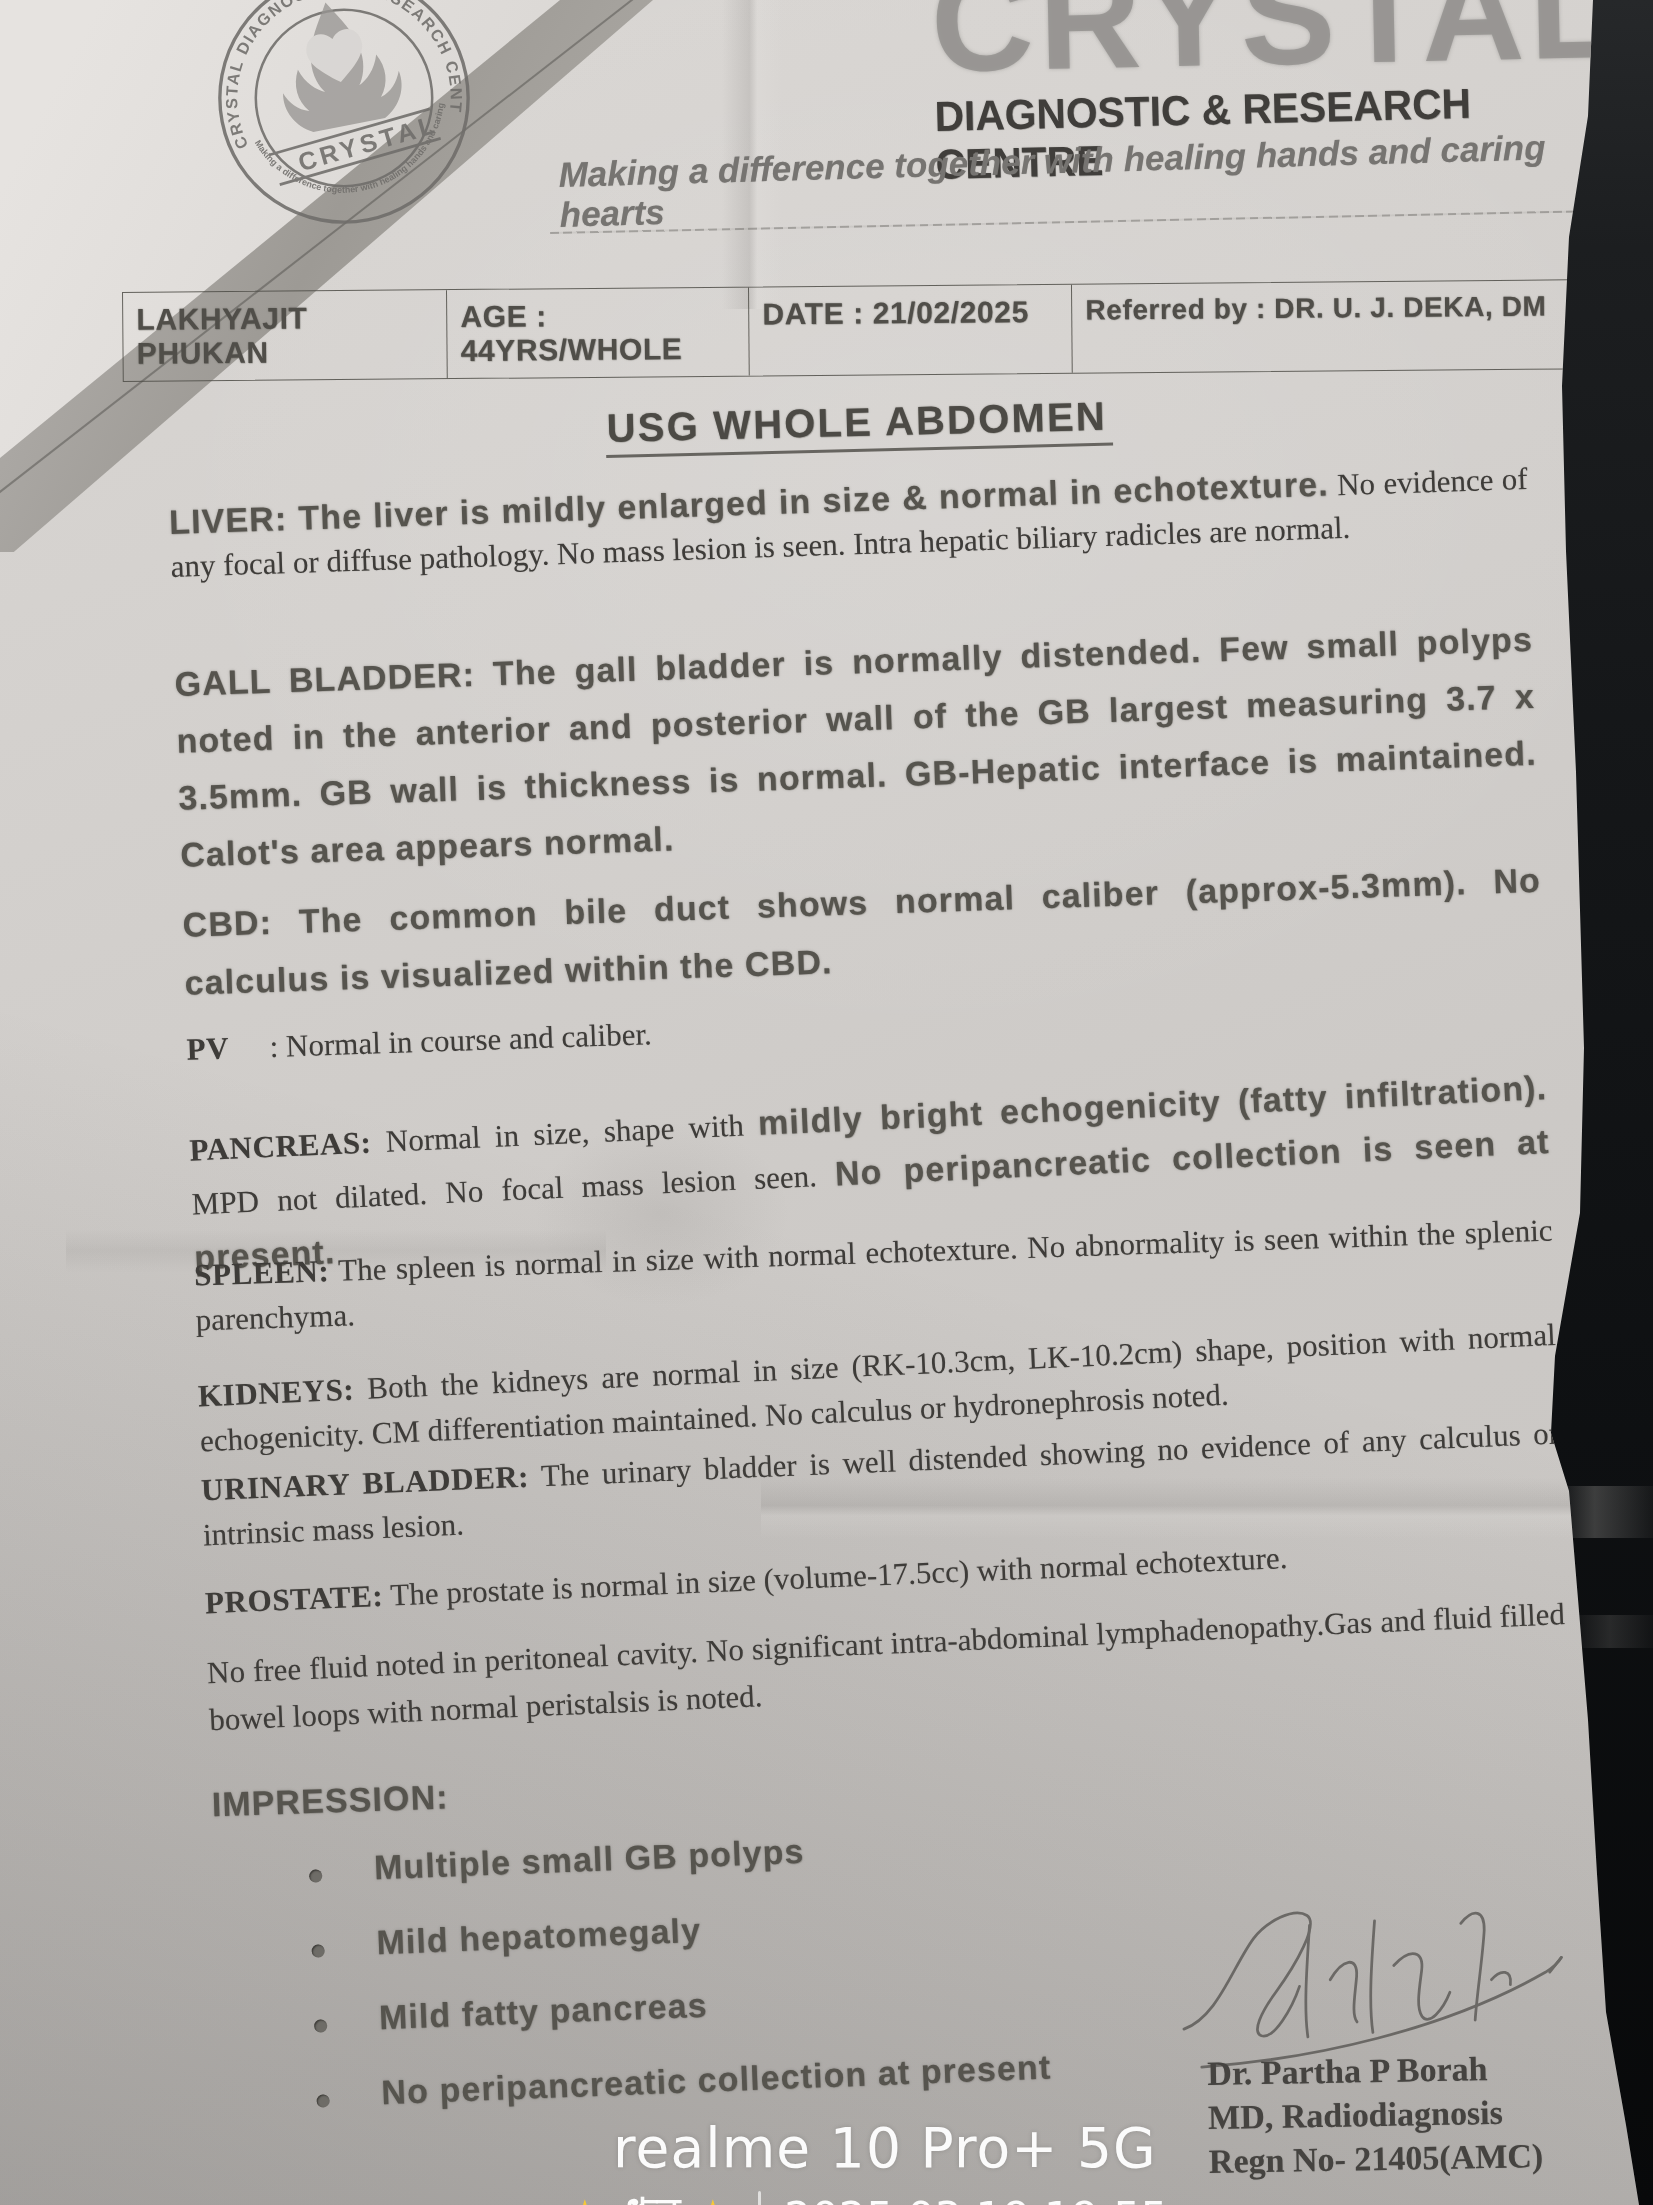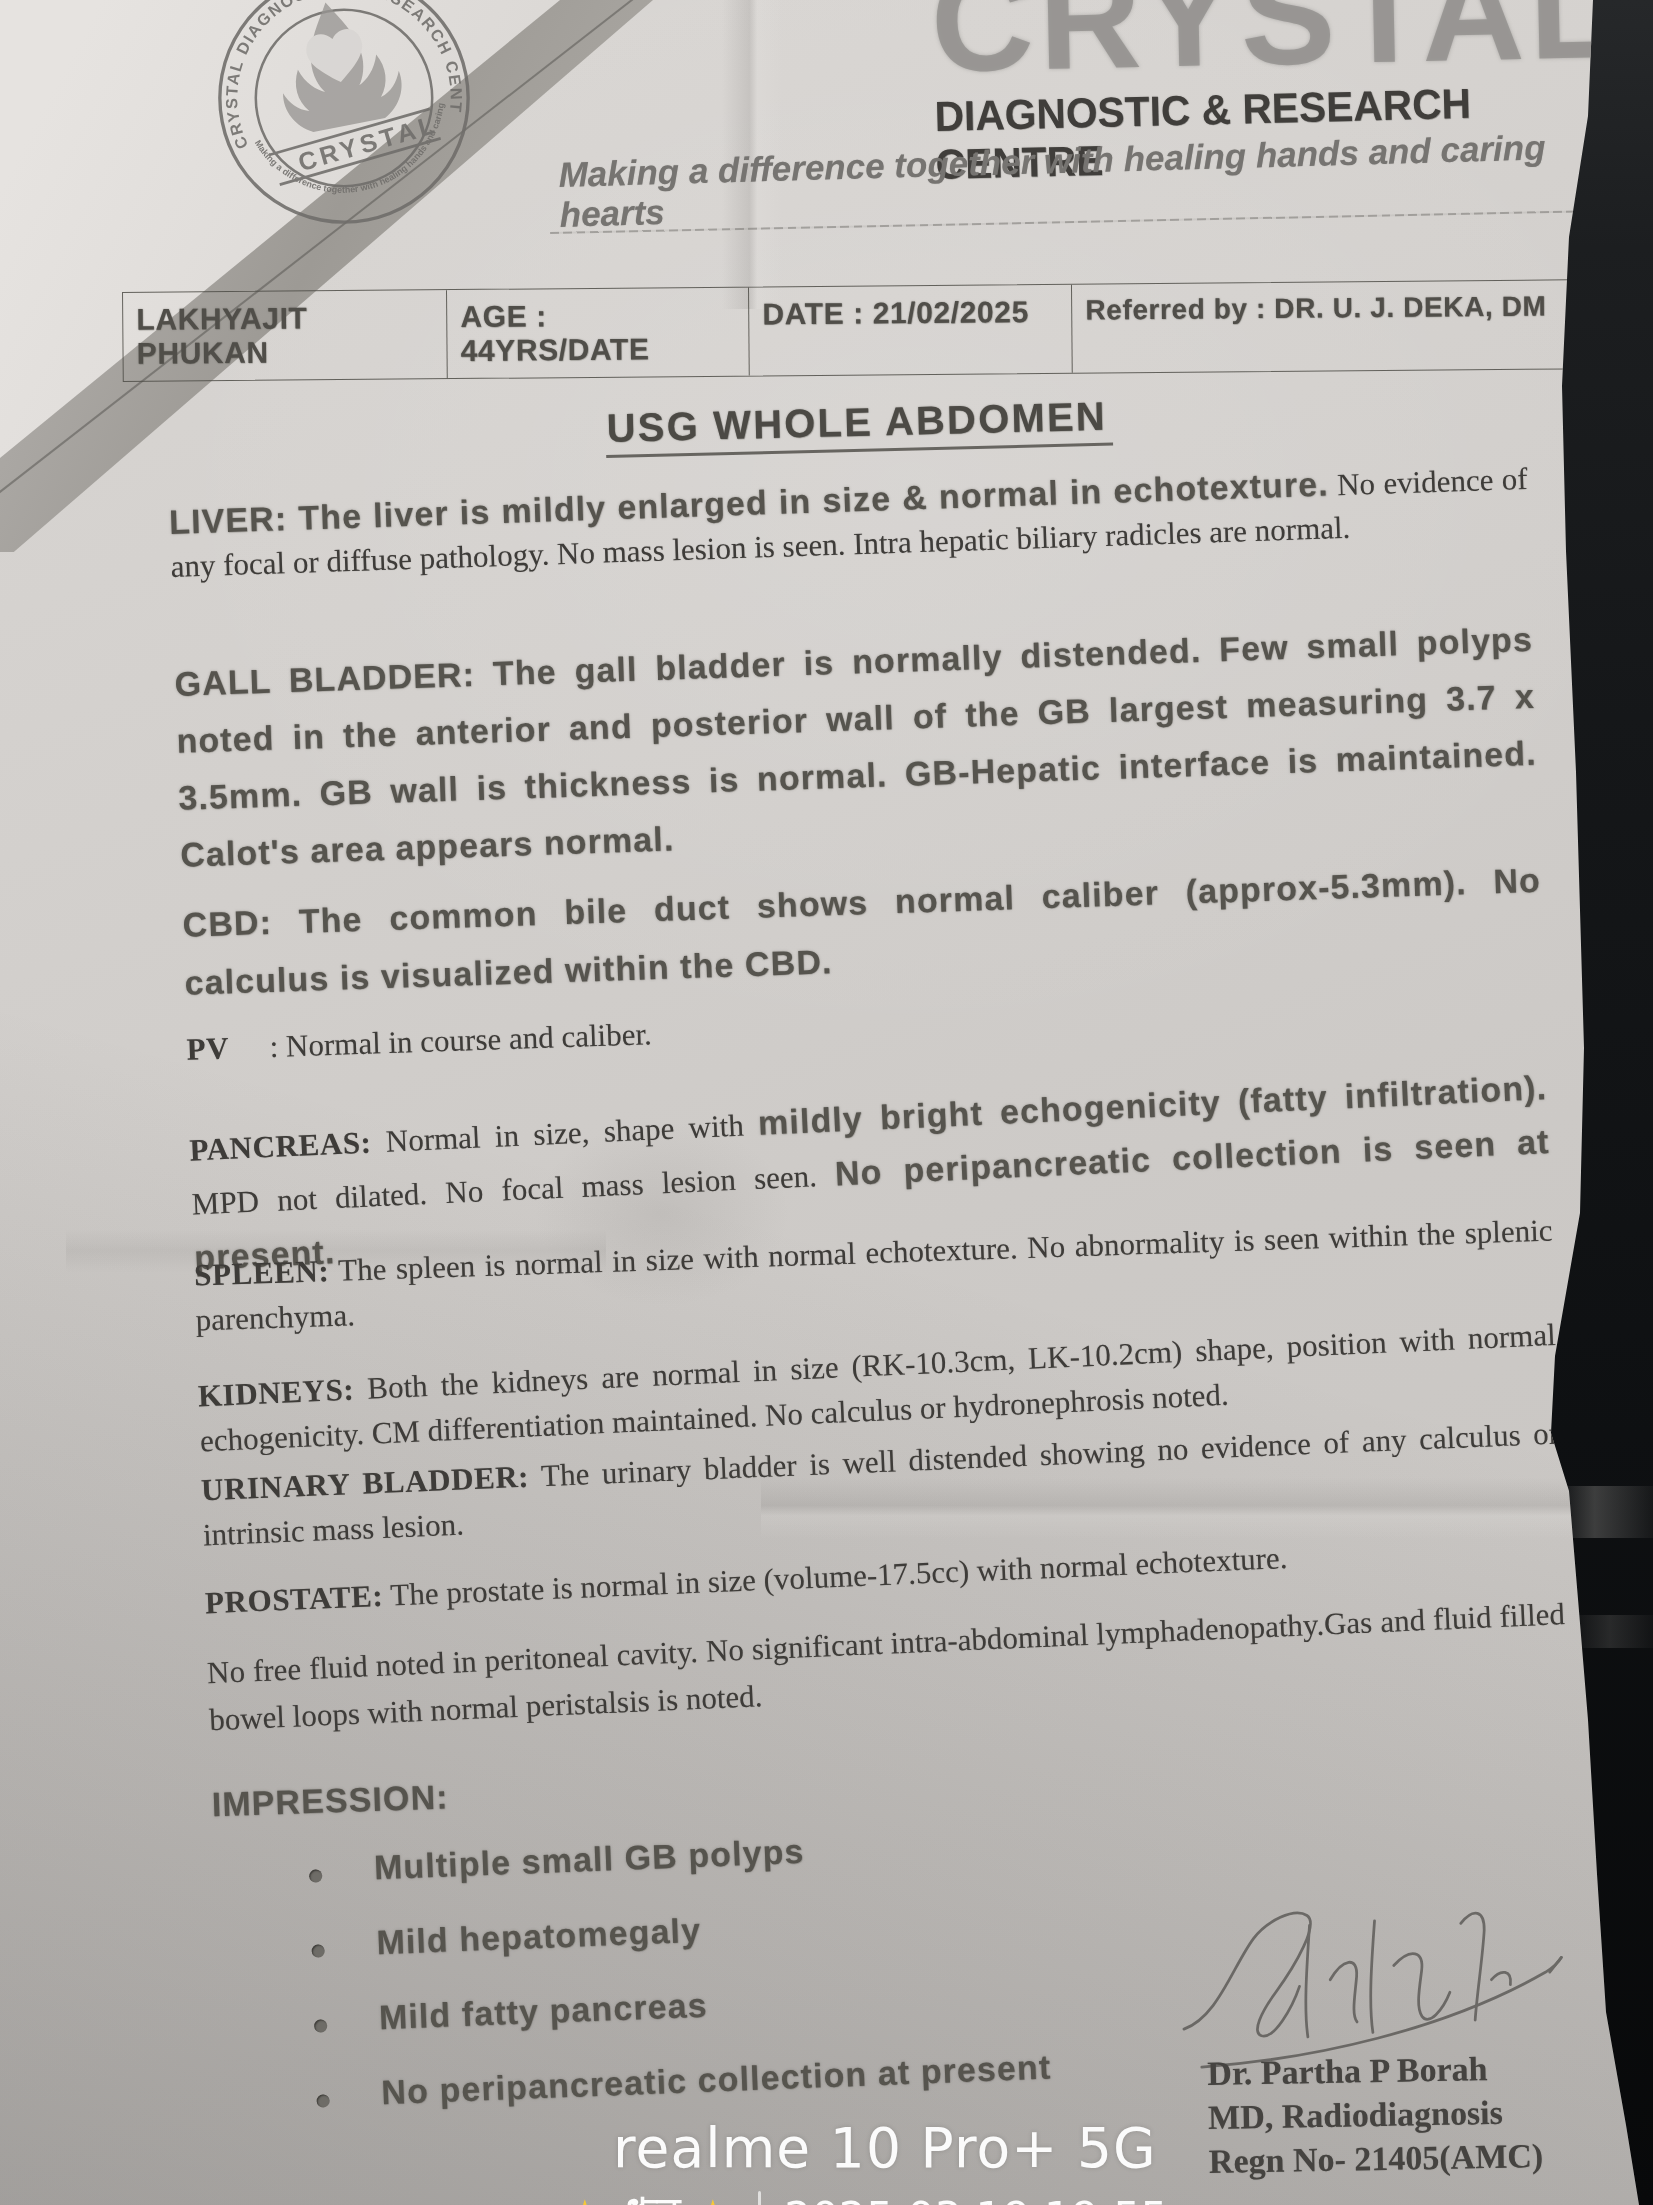--- a/index.html
+++ b/index.html
@@ -124,21 +124,21 @@
     <div class="brand">CRYSTAL</div>
     <div class="subtitle">DIAGNOSTIC &amp; RESEARCH CENTRE</div>
     <div class="tagline">Making a difference together with healing hands and caring hearts</div>
     <div class="tagline-rule"></div>
 
     <div class="ptable">
       <div class="cell c1">
         <span class="stampt">LAKHYAJIT PHUKAN</span>
       </div>
       <div class="cell c2">
-        <span class="stampt">AGE : 44YRS/DATE</span>
+        <span class="stampt">AGE : 44YRS/WHOLE</span>
       </div>
       <div class="cell c3">
         <span class="stampt">DATE : 21/02/2025</span>
       </div>
       <div class="cell c4">
         <span class="stampt">Referred by : DR. U. J. DEKA, DM</span>
       </div>
     </div>
 
     <div class="usg-title">

